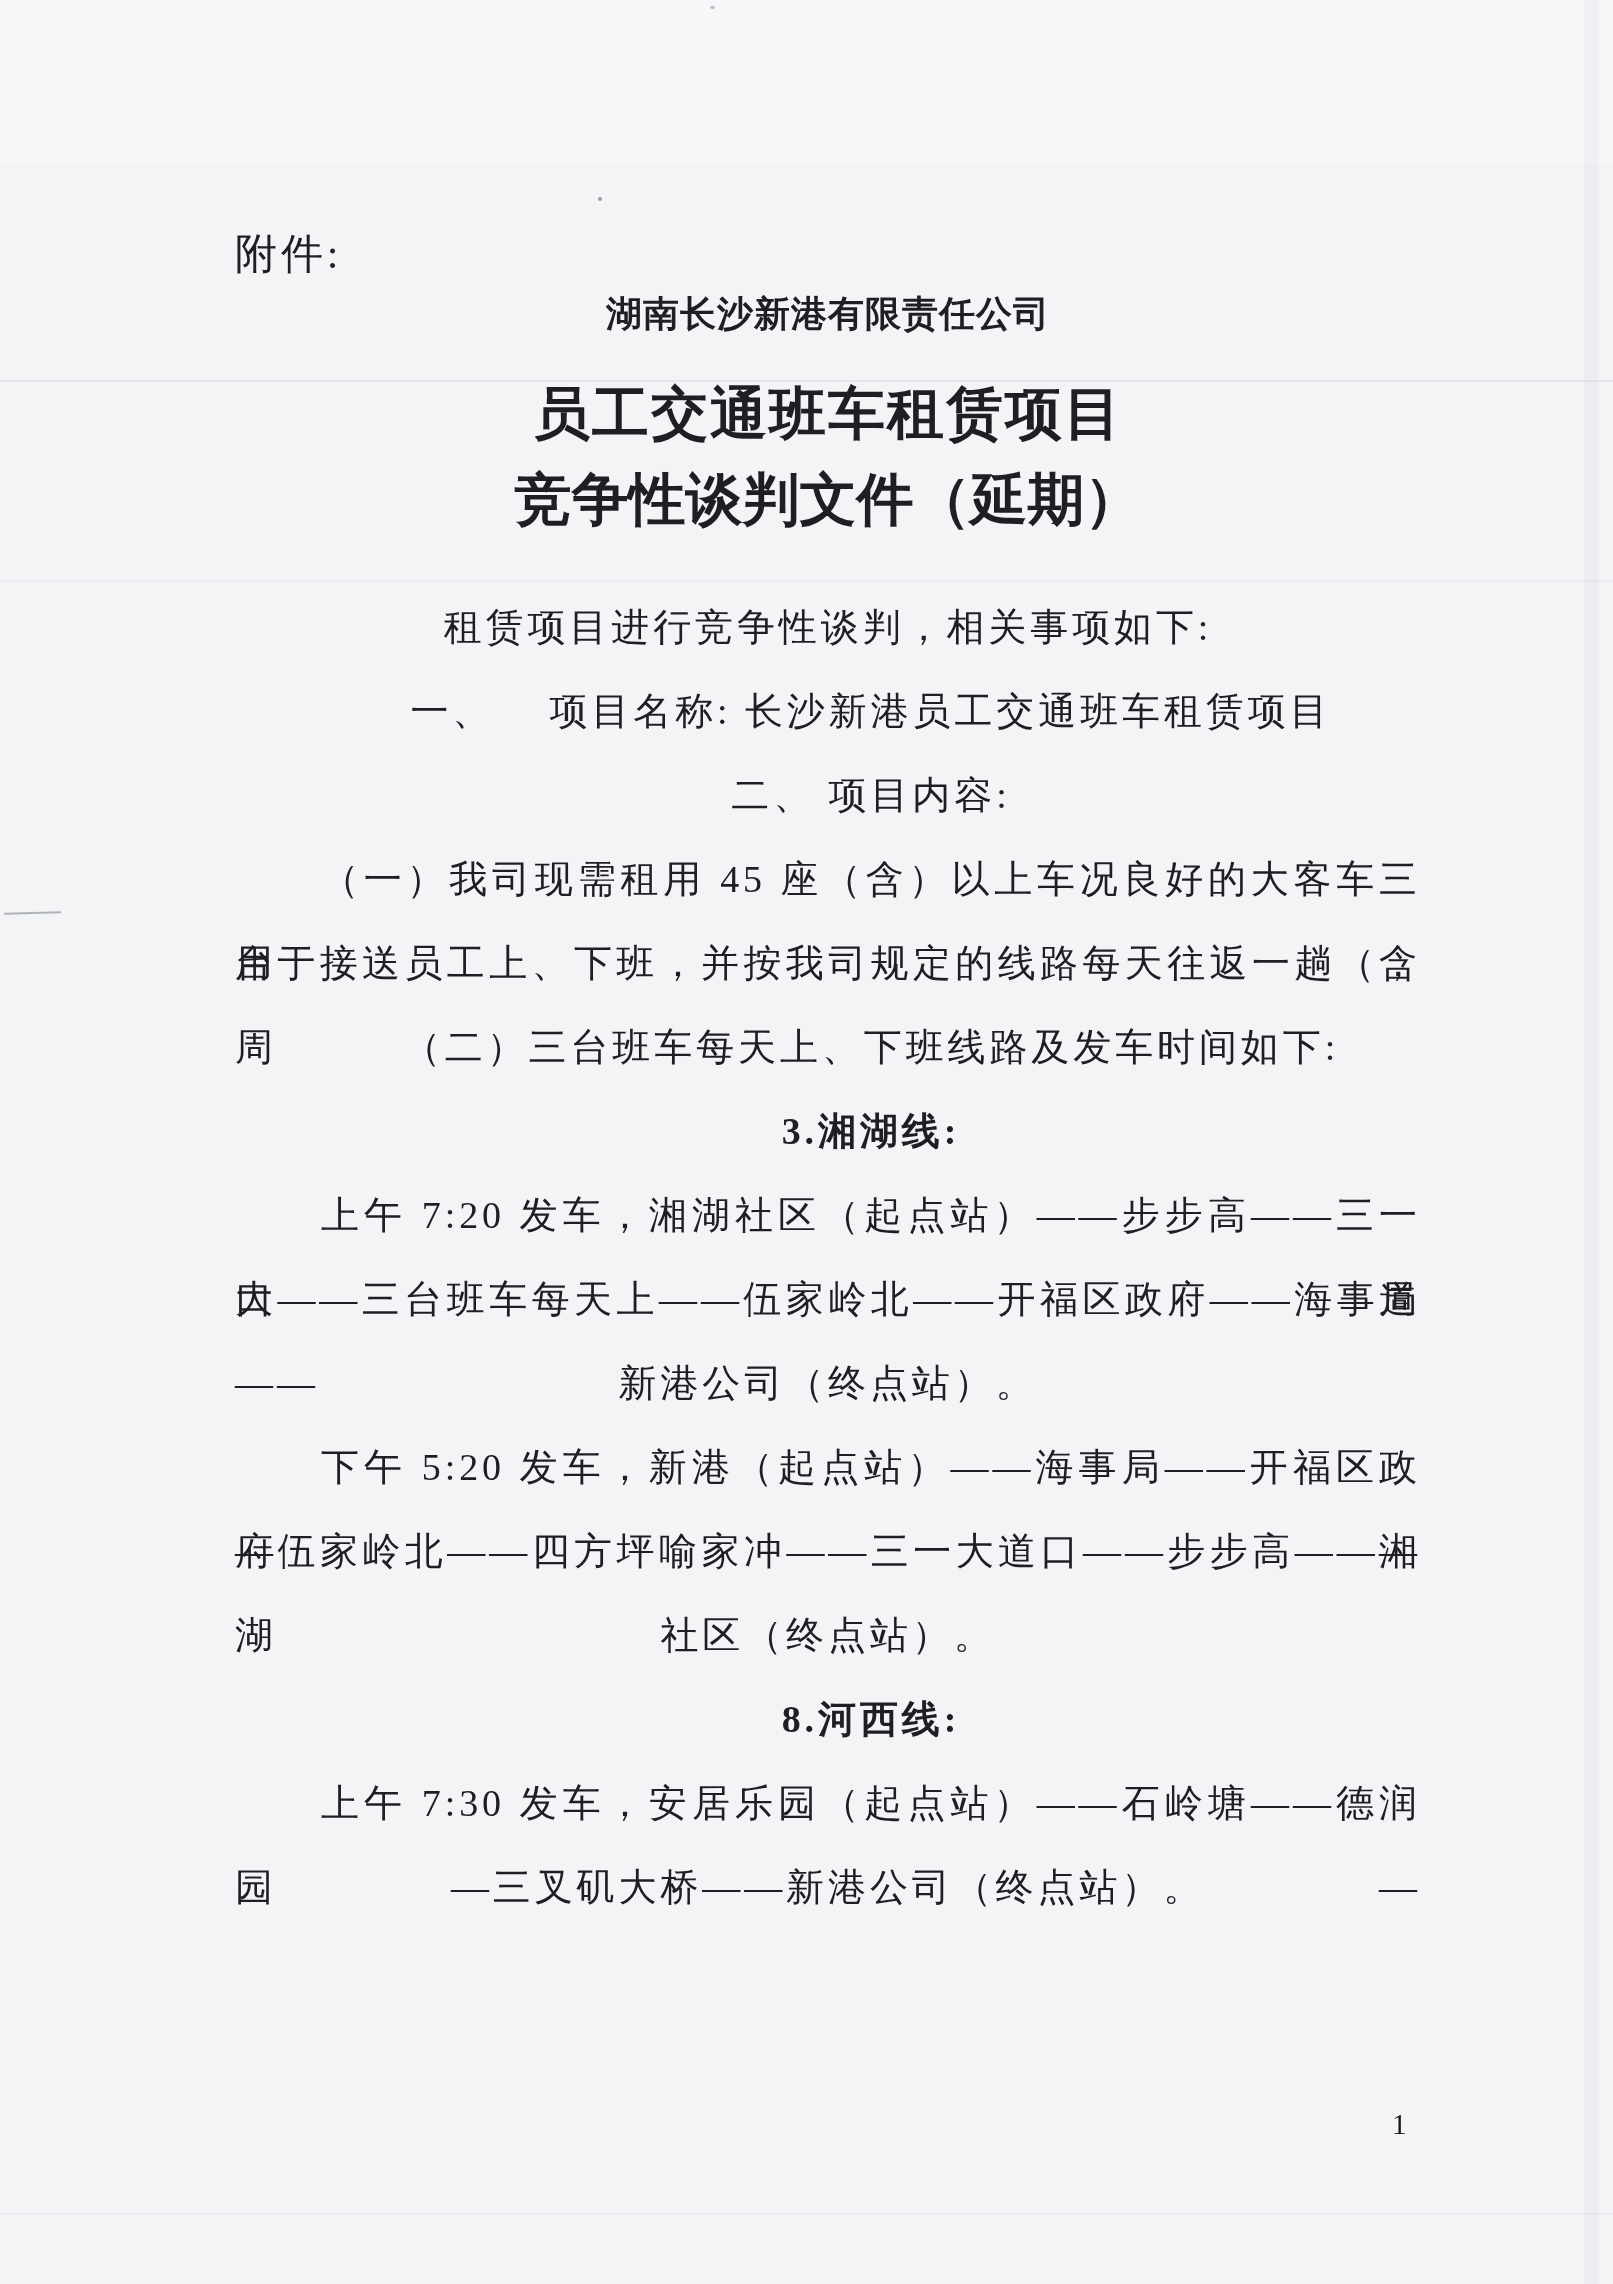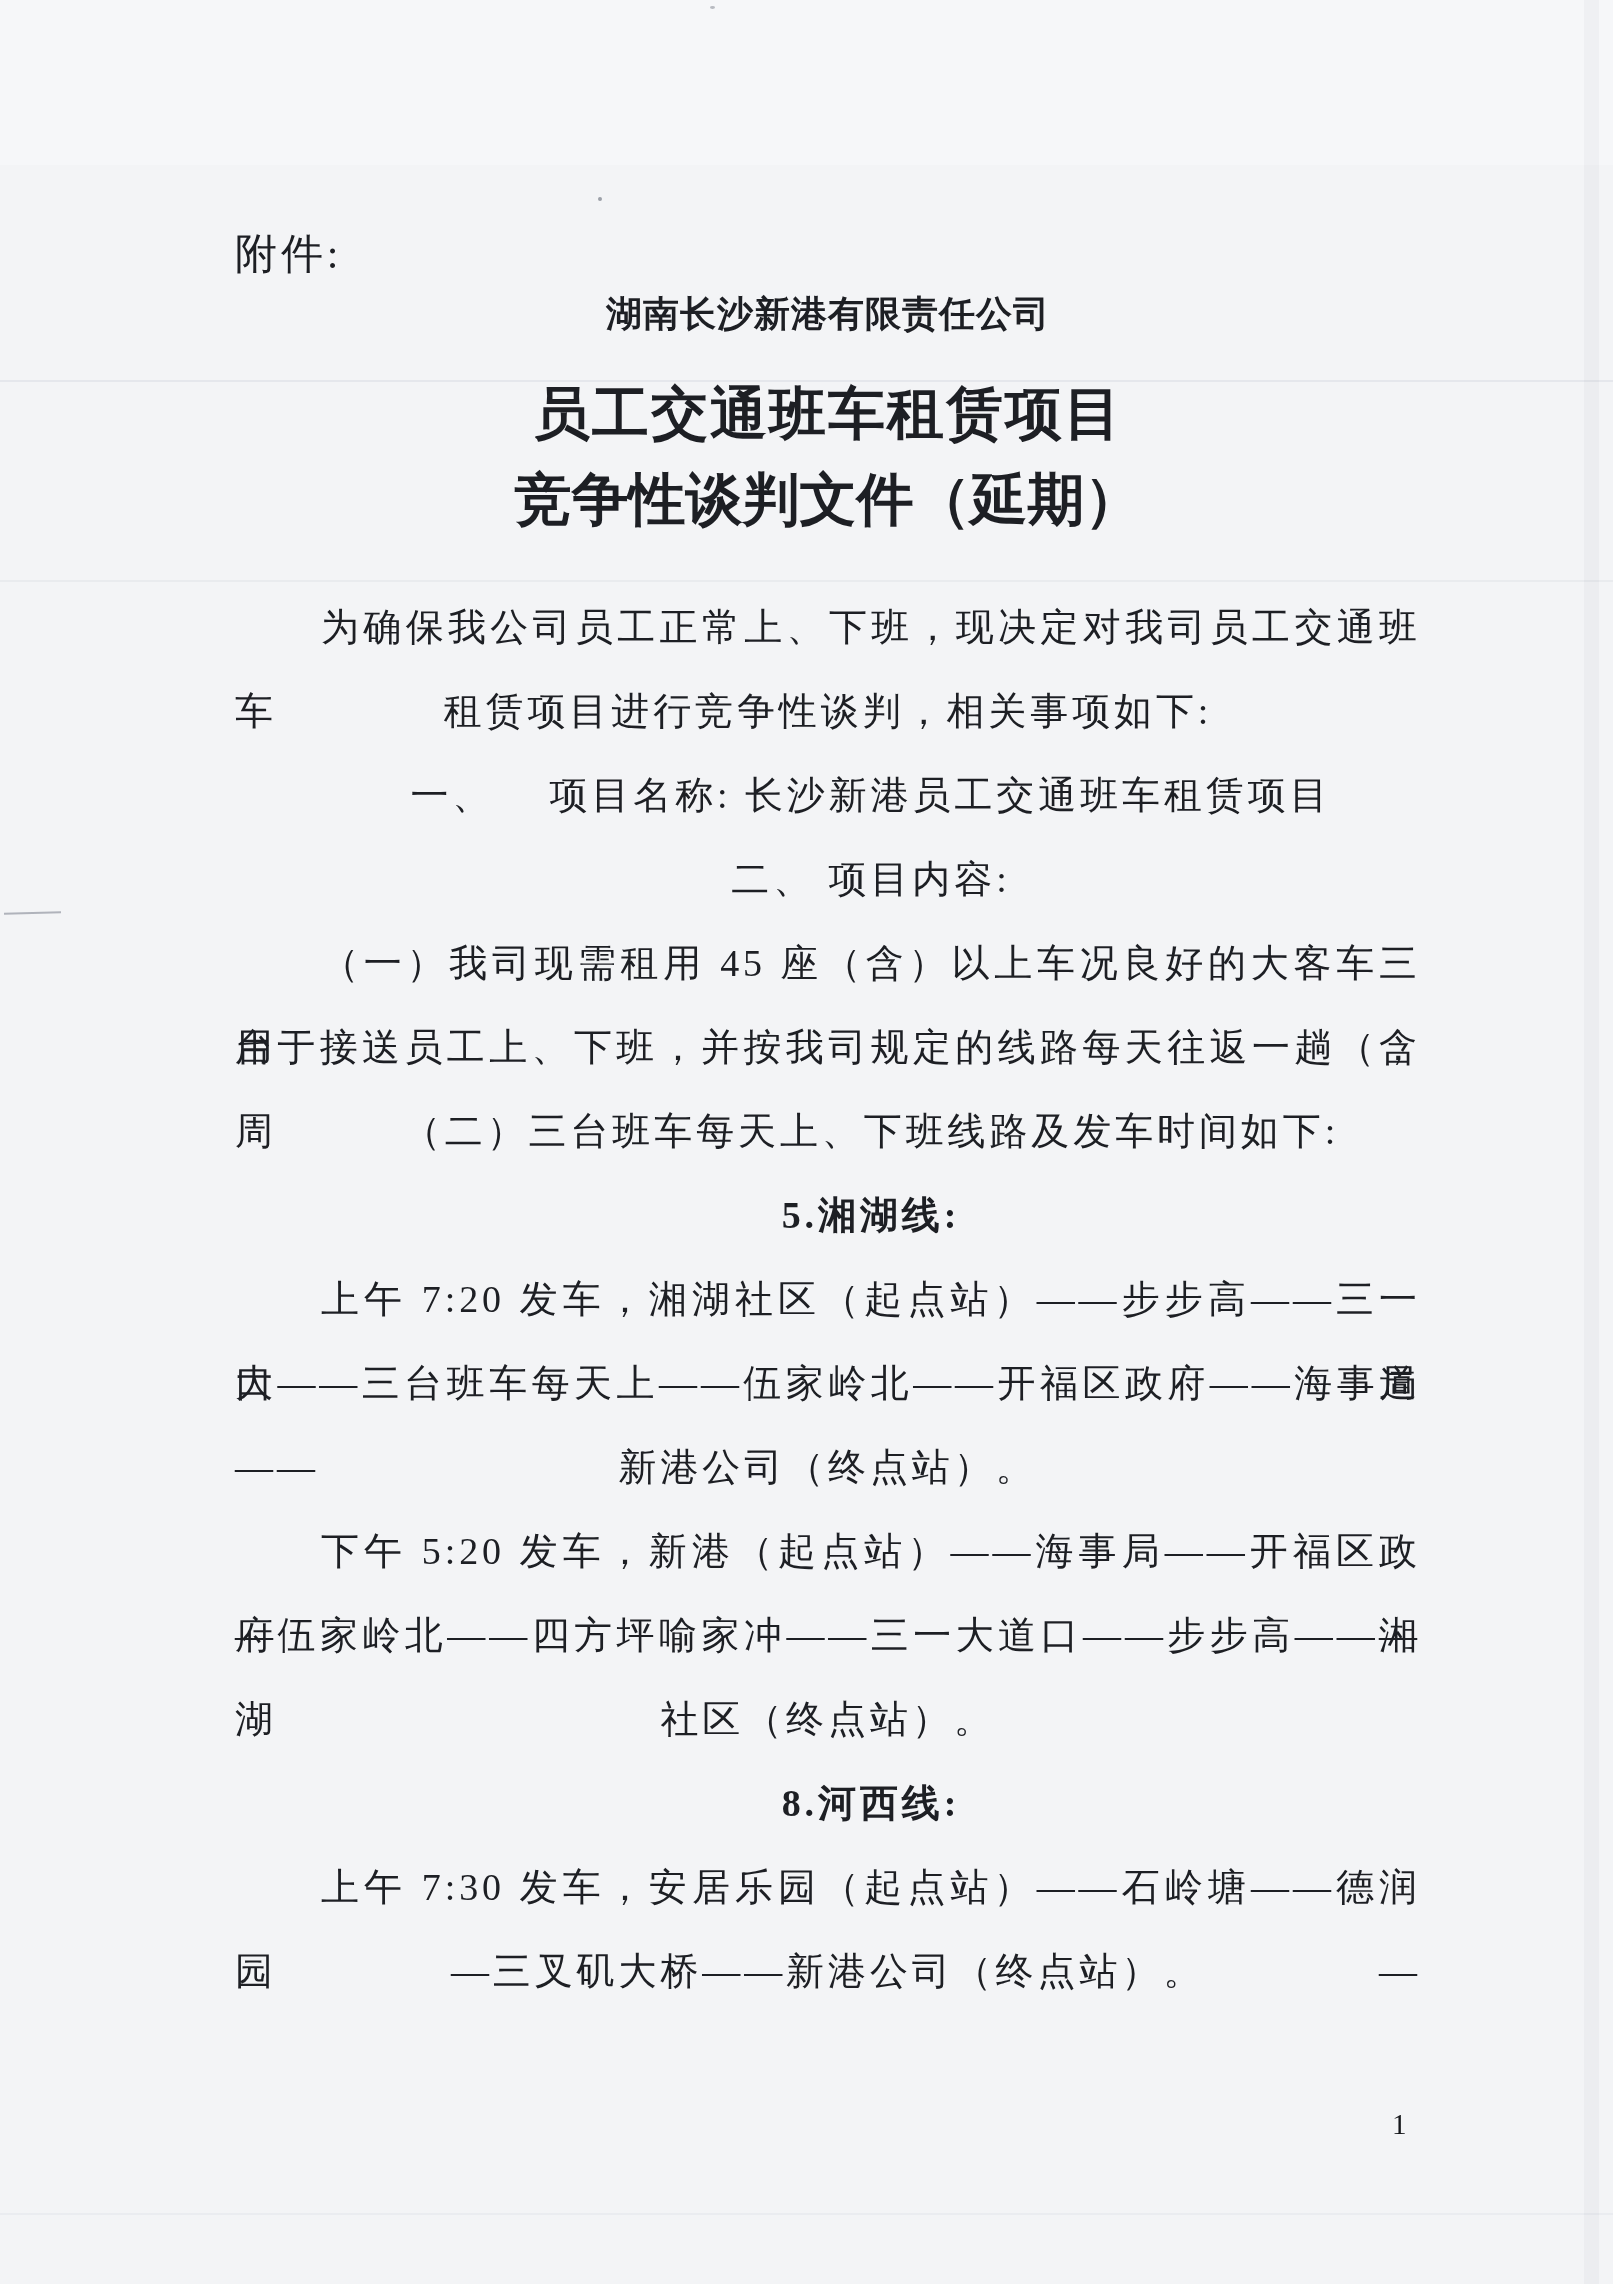--- a/index.html
+++ b/index.html
@@ -89,28 +89,27 @@
   <div class="speck-1"></div>
   <div class="speck-2"></div>
 
   <div class="attachment">附件:</div>
 
   <div class="title title-company">湖南长沙新港有限责任公司</div>
   <div class="title title-project">员工交通班车租赁项目</div>
   <div class="title title-doctype">竞争性谈判文件（延期）</div>
 
   <div class="body-block">
-    <div class="line ind just">为确保我公司员工正常上、下班，现决定对我司员工交通班车</div>
     <div class="line">租赁项目进行竞争性谈判，相关事项如下:</div>
     <div class="line ind">一、　 项目名称: 长沙新港员工交通班车租赁项目</div>
     <div class="line ind">二、 项目内容:</div>
     <div class="line ind just">（一）我司现需租用 45 座（含）以上车况良好的大客车三台，</div>
     <div class="line just">用于接送员工上、下班，并按我司规定的线路每天往返一趟（含周</div>
     <div class="line ind">（二）三台班车每天上、下班线路及发车时间如下:</div>
-    <div class="line ind bold">5.湘湖线:</div>
+    <div class="line ind bold">3.湘湖线:</div>
     <div class="line ind just">上午 7:20 发车，湘湖社区（起点站）——步步高——三一大道</div>
     <div class="line just">口——三台班车每天上——伍家岭北——开福区政府——海事局——</div>
     <div class="line">新港公司（终点站）。</div>
     <div class="line ind just">下午 5:20 发车，新港（起点站）——海事局——开福区政府—</div>
     <div class="line just">—伍家岭北——四方坪喻家冲——三一大道口——步步高——湘湖</div>
     <div class="line">社区（终点站）。</div>
     <div class="line ind bold">8.河西线:</div>
     <div class="line ind just">上午 7:30 发车，安居乐园（起点站）——石岭塘——德润园—</div>
     <div class="line">—三叉矶大桥——新港公司（终点站）。</div>
   </div>

